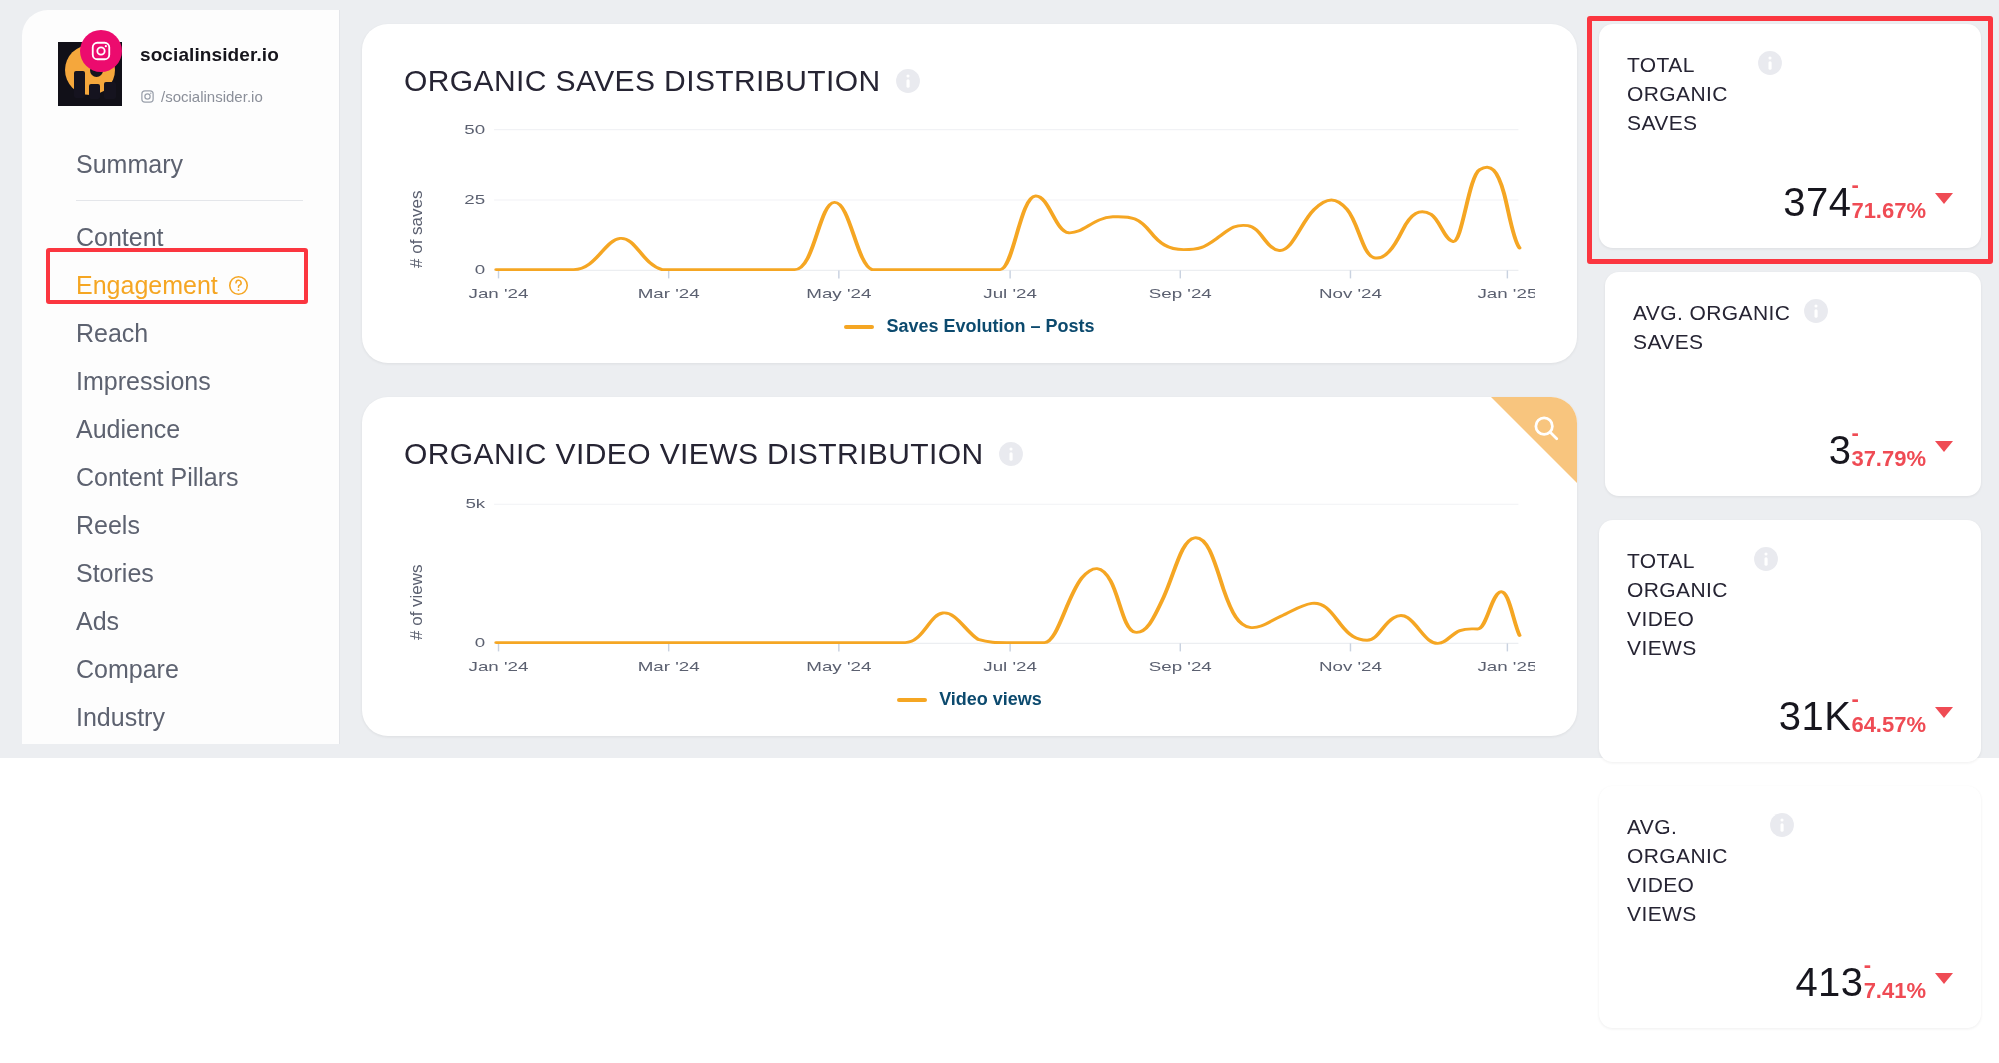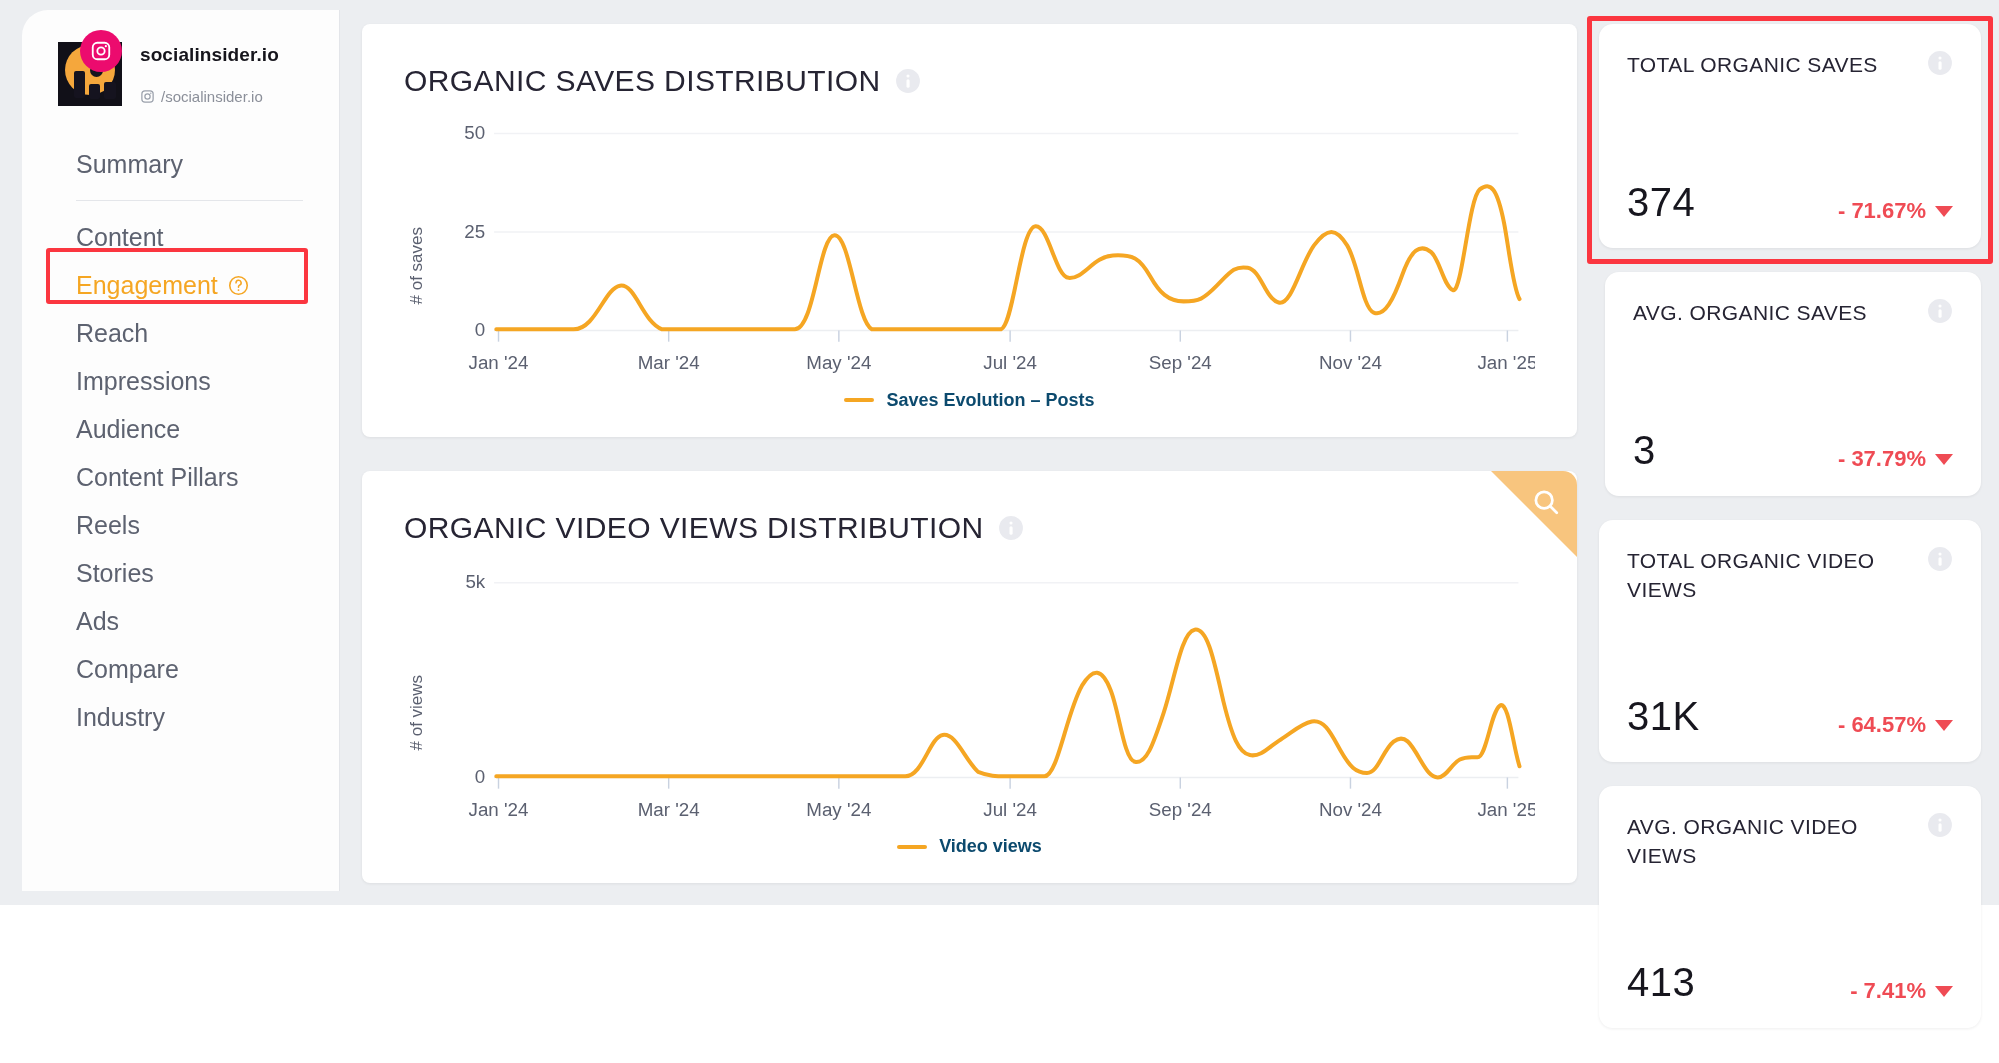--- a/index.html
+++ b/index.html
@@ -4,21 +4,21 @@
 <style>
   * { box-sizing: border-box; margin: 0; padding: 0; }
   html, body {
     width: 1999px; height: 1063px;
     background: #ffffff;
     font-family: "Liberation Sans", sans-serif;
     overflow: hidden;
   }
   #app {
     position: relative;
-    width: 1999px; height: 905px;
+    width: 1999px; height: 758px;
     background: #eceef1;
     display: flex;
   }
 
   
   .sidebar {
     position: relative;
     width: 318px;
     flex: 0 0 318px;
     background: #fdfdfd;
@@ -87,21 +87,21 @@
     display: flex;
     gap: 22px;
     padding: 24px 18px 22px 22px;
     min-width: 0;
   }
   .charts-col { flex: 1 1 auto; display: flex; flex-direction: column; gap: 34px; min-width: 0; }
   .kpi-col { flex: 0 0 382px; display: flex; flex-direction: column; gap: 24px; position: relative; }
 
   .card {
     background: #ffffff;
-    border-radius: 8px;
+    border-radius: 26px;
     box-shadow: 0 1px 3px rgba(22,24,35,.07);
     position: relative;
   }
   .chart-card { flex: 1 1 0; padding: 40px 42px 26px 42px; display: flex; flex-direction: column; overflow: hidden; }
   .chart-head { display: flex; align-items: center; gap: 14px; }
   .chart-title {
     font-size: 30px; color: #262433; letter-spacing: .4px; font-weight: 400;
   }
   .info-icon { width: 26px; height: 26px; flex: 0 0 26px; }
 
@@ -131,21 +131,21 @@
     border-top: 86px solid #f8c57e;
   }
   .corner-badge .mag { position: absolute; right: 16px; top: 16px; width: 30px; height: 30px; }
 
   
   .kpi {
     background: #ffffff;
     border-radius: 14px;
     box-shadow: 0 1px 3px rgba(22,24,35,.07);
     padding: 26px 28px 24px 28px;
-    display: flex; flex-direction: column; justify-content: space-between;
+    display: flex; flex-direction: row; justify-content: space-between;
   }
   .kpi-1 { flex: 0 0 224px; }
   .kpi-2 { flex: 0 0 224px; margin-left: 6px; }
   .kpi-3 { flex: 0 0 242px; }
   .kpi-4 { flex: 0 0 242px; }
   .kpi-head { display: flex; align-items: flex-start; justify-content: space-between; gap: 12px; }
   .kpi-label { font-size: 21px; color: #262433; letter-spacing: .4px; line-height: 29px; max-width: 270px; }
   .kpi-foot { display: flex; align-items: flex-end; justify-content: space-between; }
   .kpi-value { font-size: 40px; color: #17161e; letter-spacing: .5px; line-height: 44px; }
   .kpi-change { font-size: 22px; color: #ef4b54; font-weight: bold; display: flex; align-items: center; gap: 9px; }

